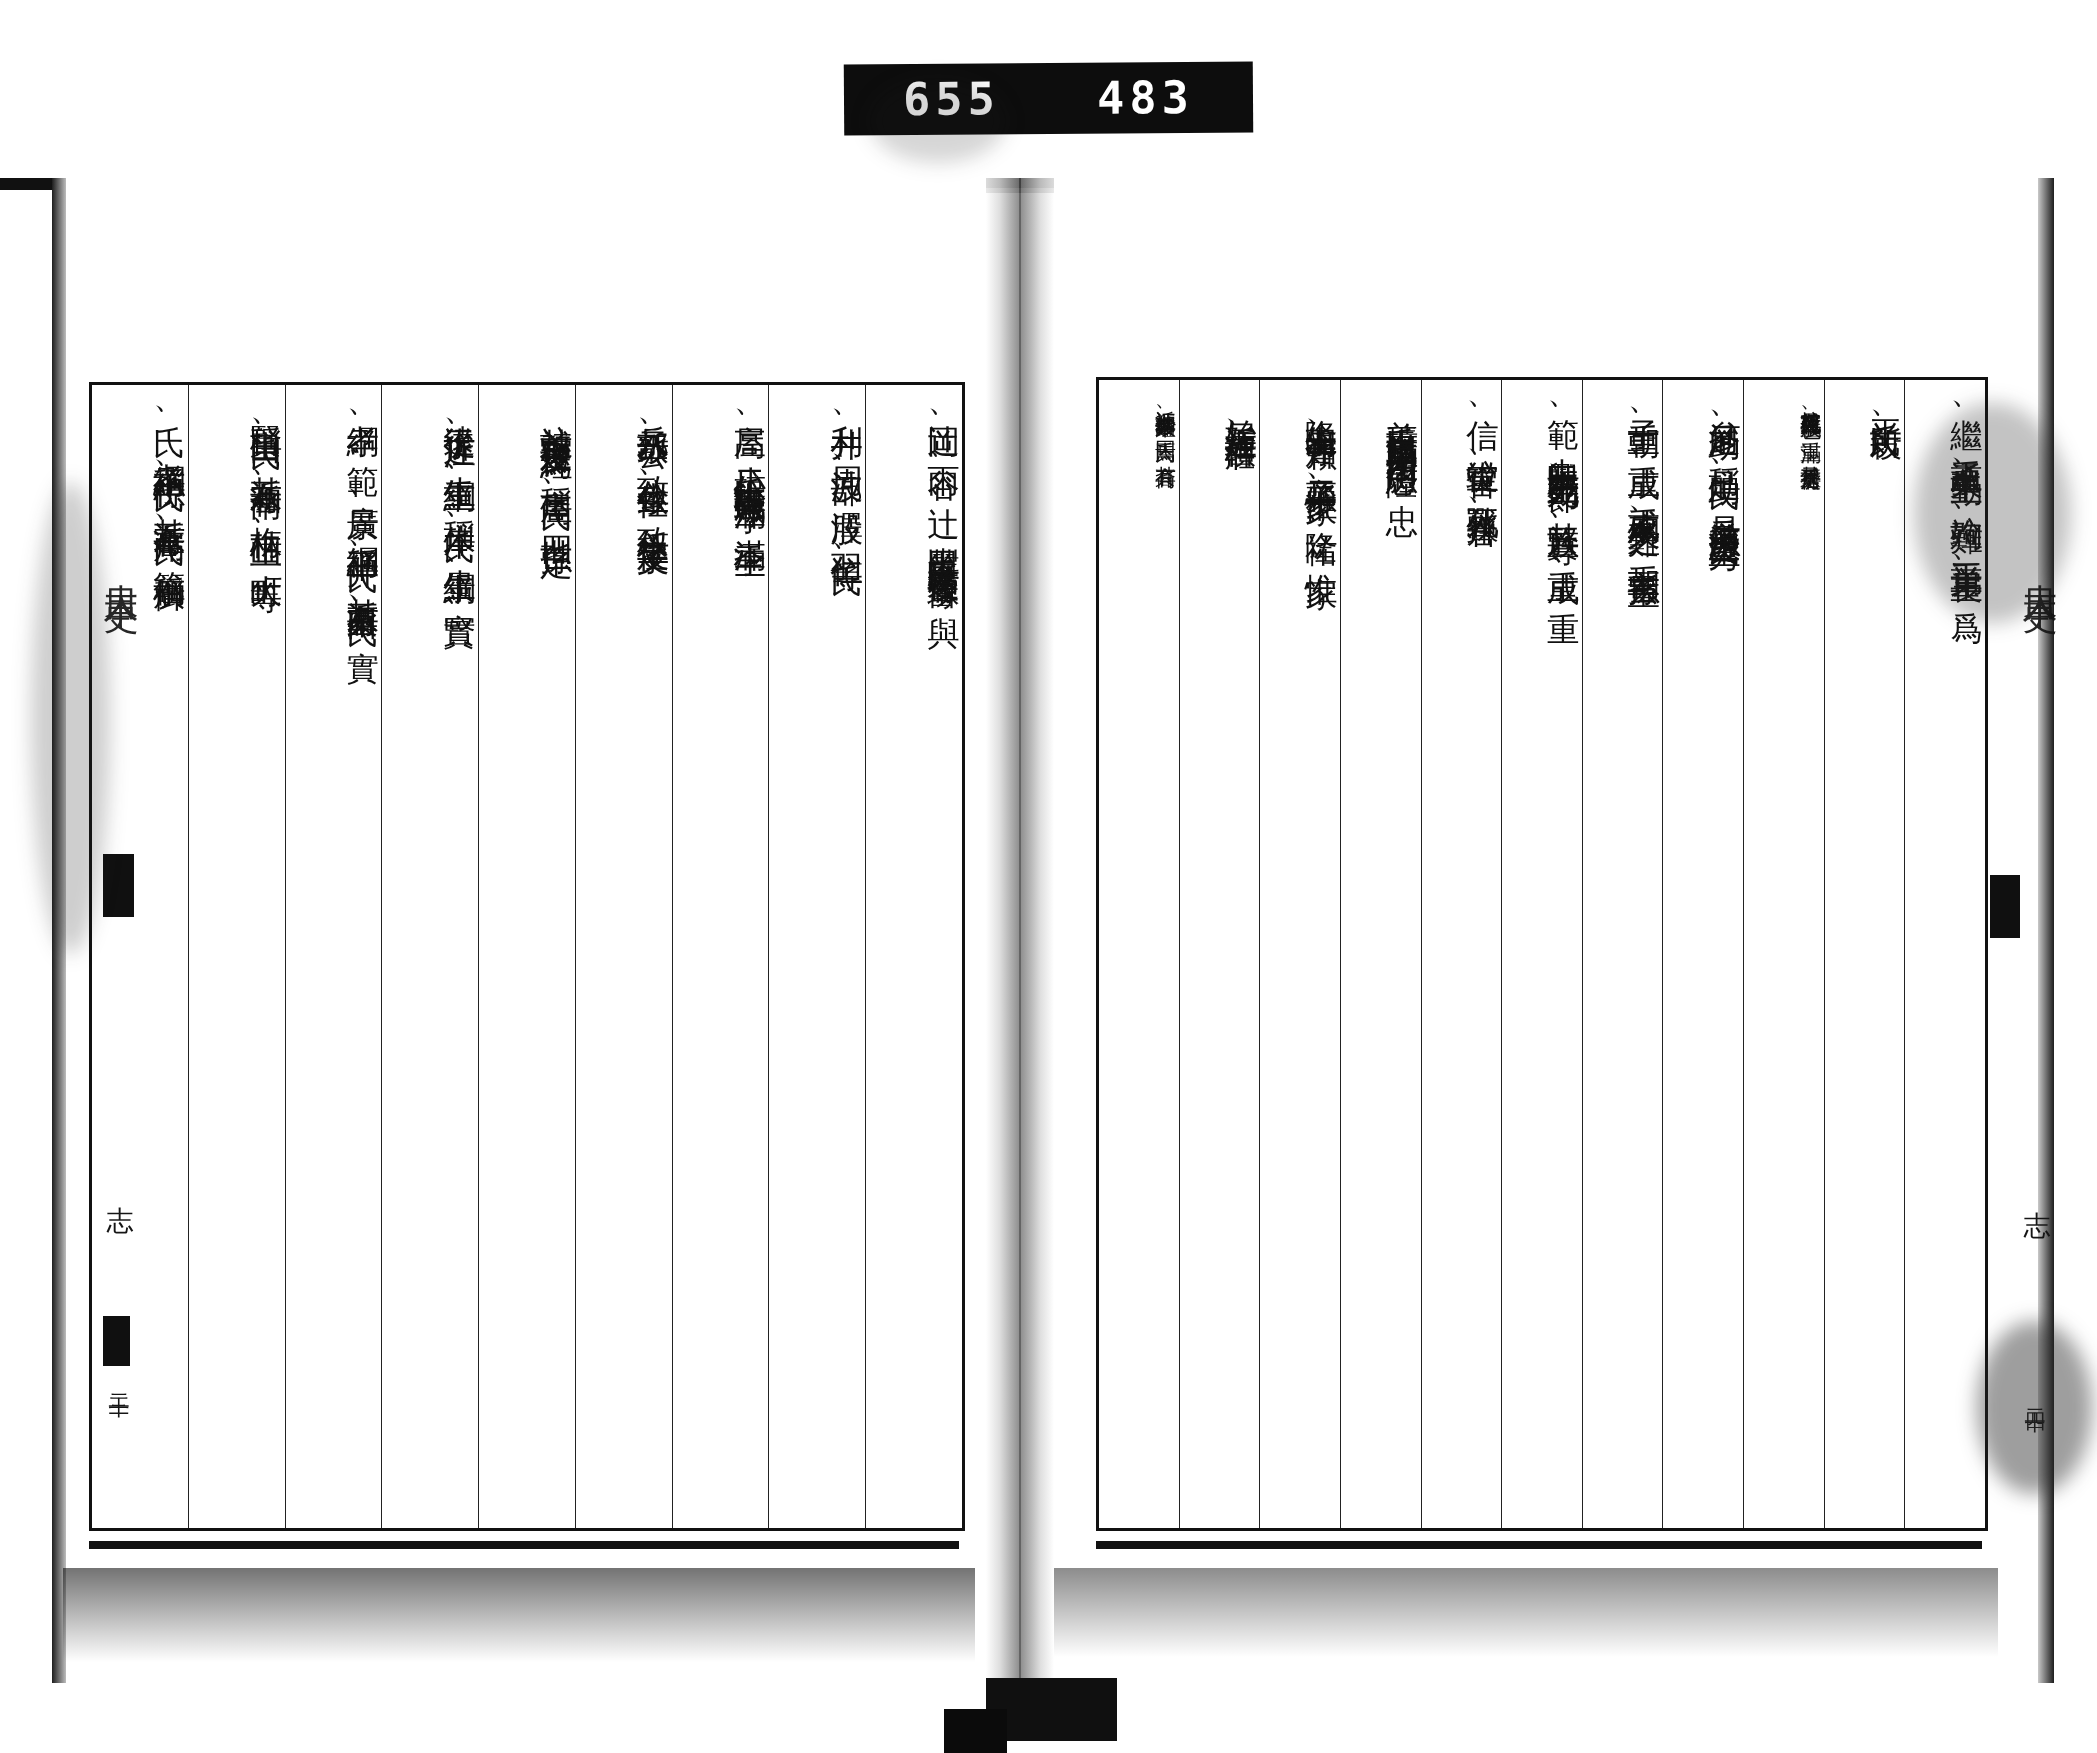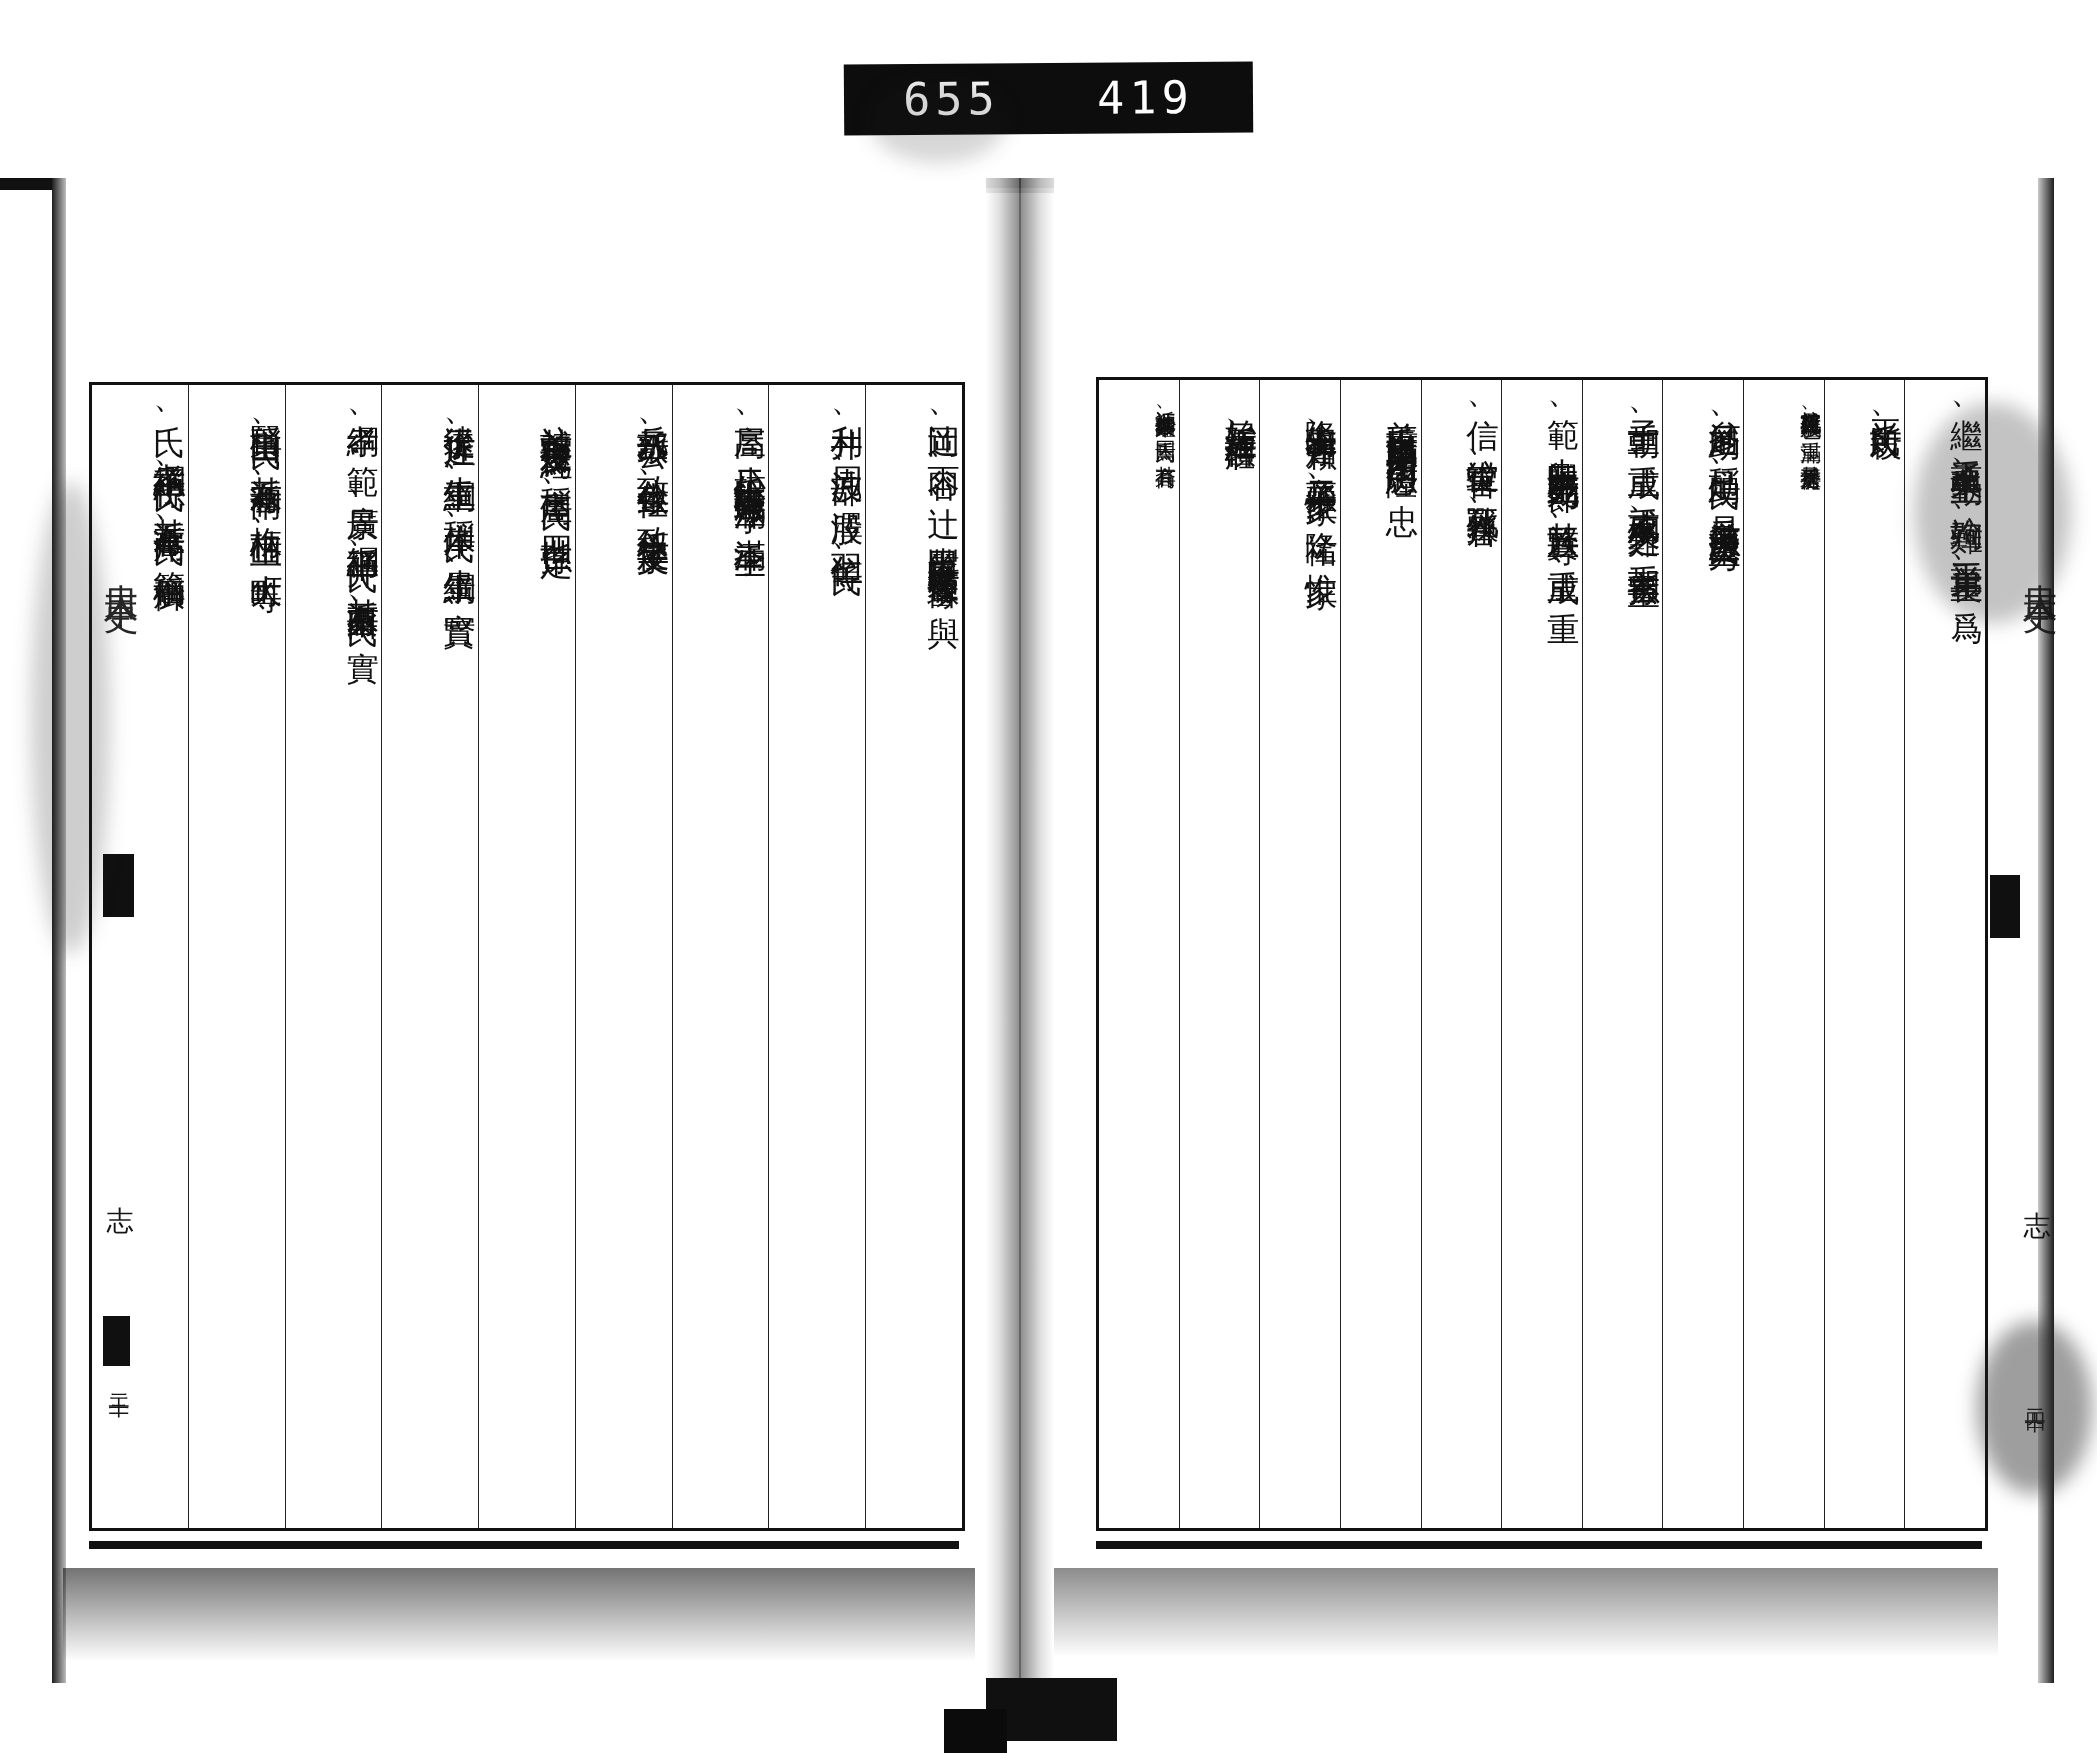--- a/index.html
+++ b/index.html
@@ -28,21 +28,21 @@
     justify-content: space-around;
     padding: 0 10.5px;
     box-sizing: border-box;
     transform: rotate(-0.4deg);
   }
   .film-num {
     color: #ffffff;
     font-family: "DejaVu Sans Mono", monospace;
     font-size: 45px;
     letter-spacing: 5.2px;
-    font-weight: 400;
+    font-weight: 700;
   }
 
   
   #sheet {
     position: absolute;
     left: 0;
     top: 157px;
     width: 2097px;
     height: 1547px;
   }
@@ -244,21 +244,21 @@
   }
   #header-blank-left {
     position: absolute; left: 105px; top: 42px; width: 860px; height: 173px; background:#fff;
   }
 </style>
 </head>
 <body>
 
 <div id="film-header">
   <span class="film-num">655</span>
-  <span class="film-num">419</span>
+  <span class="film-num">483</span>
 </div>
 
 <div id="sheet">
 
   <div class="top-rule" id="top-rule-main"></div>
   <div class="top-rule" id="top-rule-shadow"></div>
 
   <div class="page" id="page-left"></div>
   <div class="page" id="page-right"></div>
 

